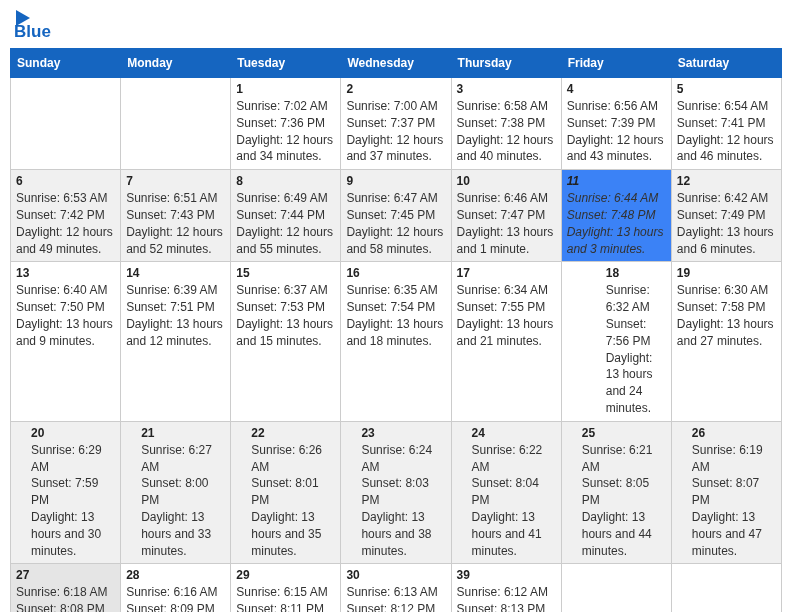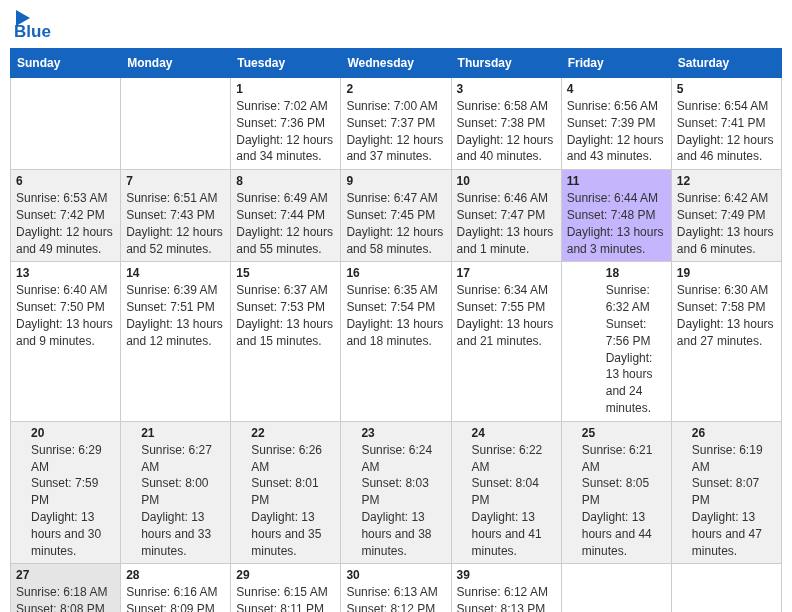--- a/index.html
+++ b/index.html
@@ -161,21 +161,21 @@
           <div class="day-info">Sunrise: 6:49 AM<br>Sunset: 7:44 PM<br>Daylight: 12 hours and 55 minutes.</div>
         </td>
         <td style="background: rgb(240, 240, 240);">
           <div class="day-number">9</div>
           <div class="day-info">Sunrise: 6:47 AM<br>Sunset: 7:45 PM<br>Daylight: 12 hours and 58 minutes.</div>
         </td>
         <td style="background: rgb(240, 240, 240);">
           <div class="day-number">10</div>
           <div class="day-info">Sunrise: 6:46 AM<br>Sunset: 7:47 PM<br>Daylight: 13 hours and 1 minute.</div>
         </td>
-        <td style="background: #c4b5fd;">
+        <td style="background: #3b82f6; font-style: italic;">
           <div class="day-number">11</div>
           <div class="day-info">Sunrise: 6:44 AM<br>Sunset: 7:48 PM<br>Daylight: 13 hours and 3 minutes.</div>
         </td>
         <td style="background: rgb(240, 240, 240);">
           <div class="day-number">12</div>
           <div class="day-info">Sunrise: 6:42 AM<br>Sunset: 7:49 PM<br>Daylight: 13 hours and 6 minutes.</div>
         </td>
       </tr>
       <tr>
         <td style="background: rgb(255, 255, 255);">

